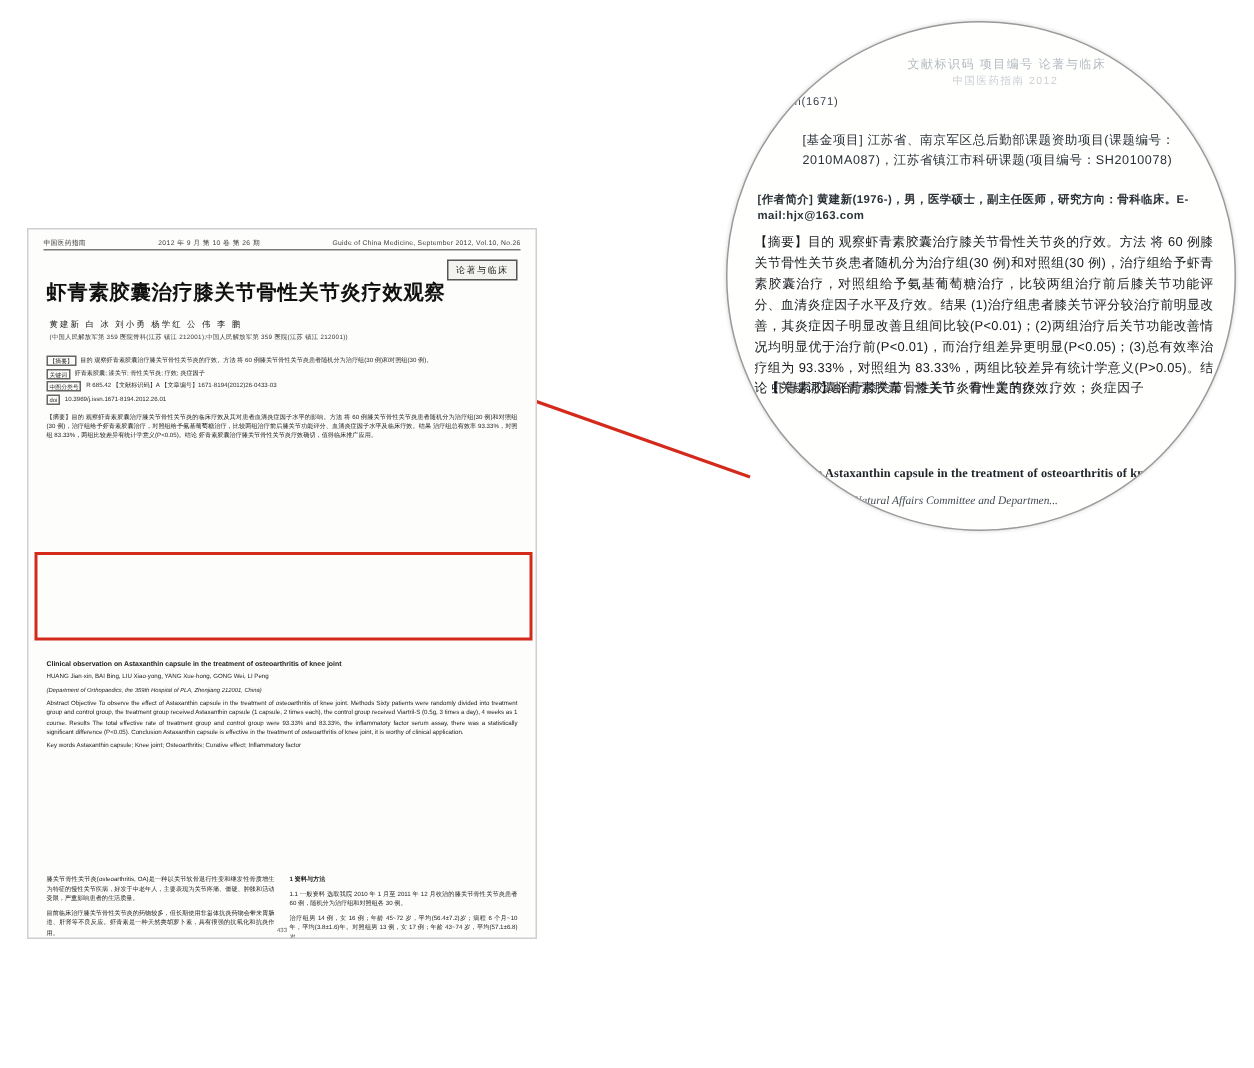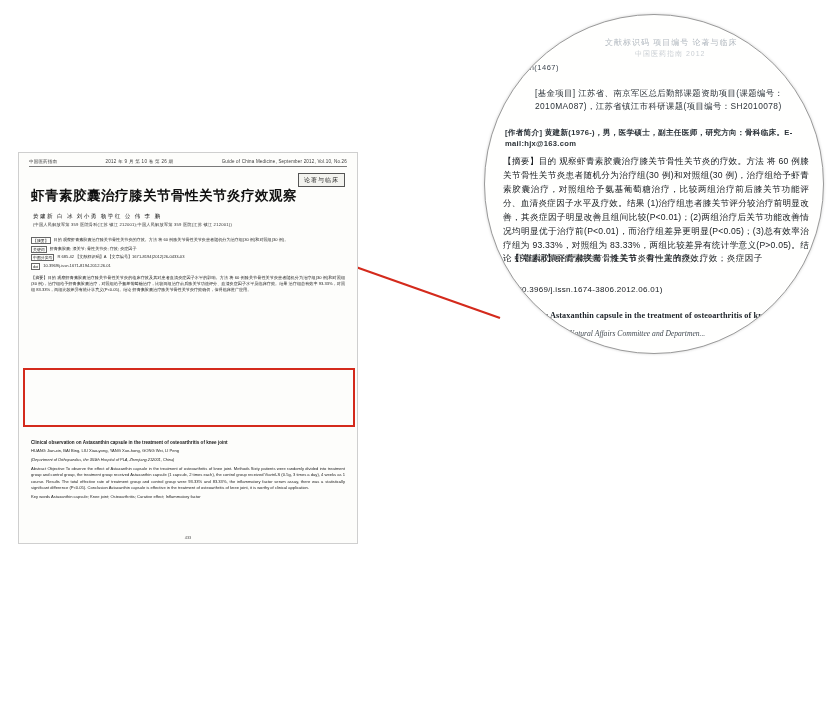--- a/index.html
+++ b/index.html
@@ -14,21 +14,21 @@
     font-family: "Liberation Sans", sans-serif;
     overflow: hidden;
   }
 
   
   .page-scan {
     position: absolute;
     left: 18px;
     top: 152px;
     width: 340px;
-    height: 392px;
+    height: 474px;
     background: #fdfdfb;
     border: 1px solid #cfcfcf;
     box-sizing: border-box;
     overflow: hidden;
   }
   .pg-header {
     position: absolute;
     left: 10px; top: 6px; right: 10px;
     display: flex;
     justify-content: space-between;
@@ -384,22 +384,21 @@
     </div>
   </div>
 
   <div class="pg-foot">433</div>
 </div>
 
 <div class="loupe">
   <div class="loupe-inner">
     <div class="lp-topfade">文献标识码 项目编号 论著与临床</div>
     <div class="lp-topfade2">中国医药指南 2012</div>
-    <div class="lp-code">issn(1467)</div>
+    <div class="lp-code">issn(1671)</div>
     <div class="lp-fund">[基金项目]  江苏省、南京军区总后勤部课题资助项目(课题编号：2010MA087)，江苏省镇江市科研课题(项目编号：SH2010078)</div>
     <div class="lp-author">[作者简介] 黄建新(1976-)，男，医学硕士，副主任医师，研究方向：骨科临床。E-mail:hjx@163.com</div>
     <div class="lp-abs">【摘要】目的  观察虾青素胶囊治疗膝关节骨性关节炎的疗效。方法  将 60 例膝关节骨性关节炎患者随机分为治疗组(30 例)和对照组(30 例)，治疗组给予虾青素胶囊治疗，对照组给予氨基葡萄糖治疗，比较两组治疗前后膝关节功能评分、血清炎症因子水平及疗效。结果  (1)治疗组患者膝关节评分较治疗前明显改善，其炎症因子明显改善且组间比较(P&lt;0.01)；(2)两组治疗后关节功能改善情况均明显优于治疗前(P&lt;0.01)，而治疗组差异更明显(P&lt;0.05)；(3)总有效率治疗组为 93.33%，对照组为 83.33%，两组比较差异有统计学意义(P&gt;0.05)。结论  虾青素胶囊治疗膝关节骨性关节炎有一定的疗效。</div>
     <div class="lp-kw">【关键词】虾青素胶囊；漆关节；骨性关节炎；疗效；炎症因子</div>
-    <div class="lp-doi">(0.3969/j.issn.1674-3806.2012.06.01)</div>
     <div class="lp-en">...on Astaxanthin capsule in the treatment of osteoarthritis of knee j...</div>
     <div class="lp-en2">...Sixty Natural Affairs Committee and Departmen...</div>
   </div>
 </div>
 
 </body></html>

